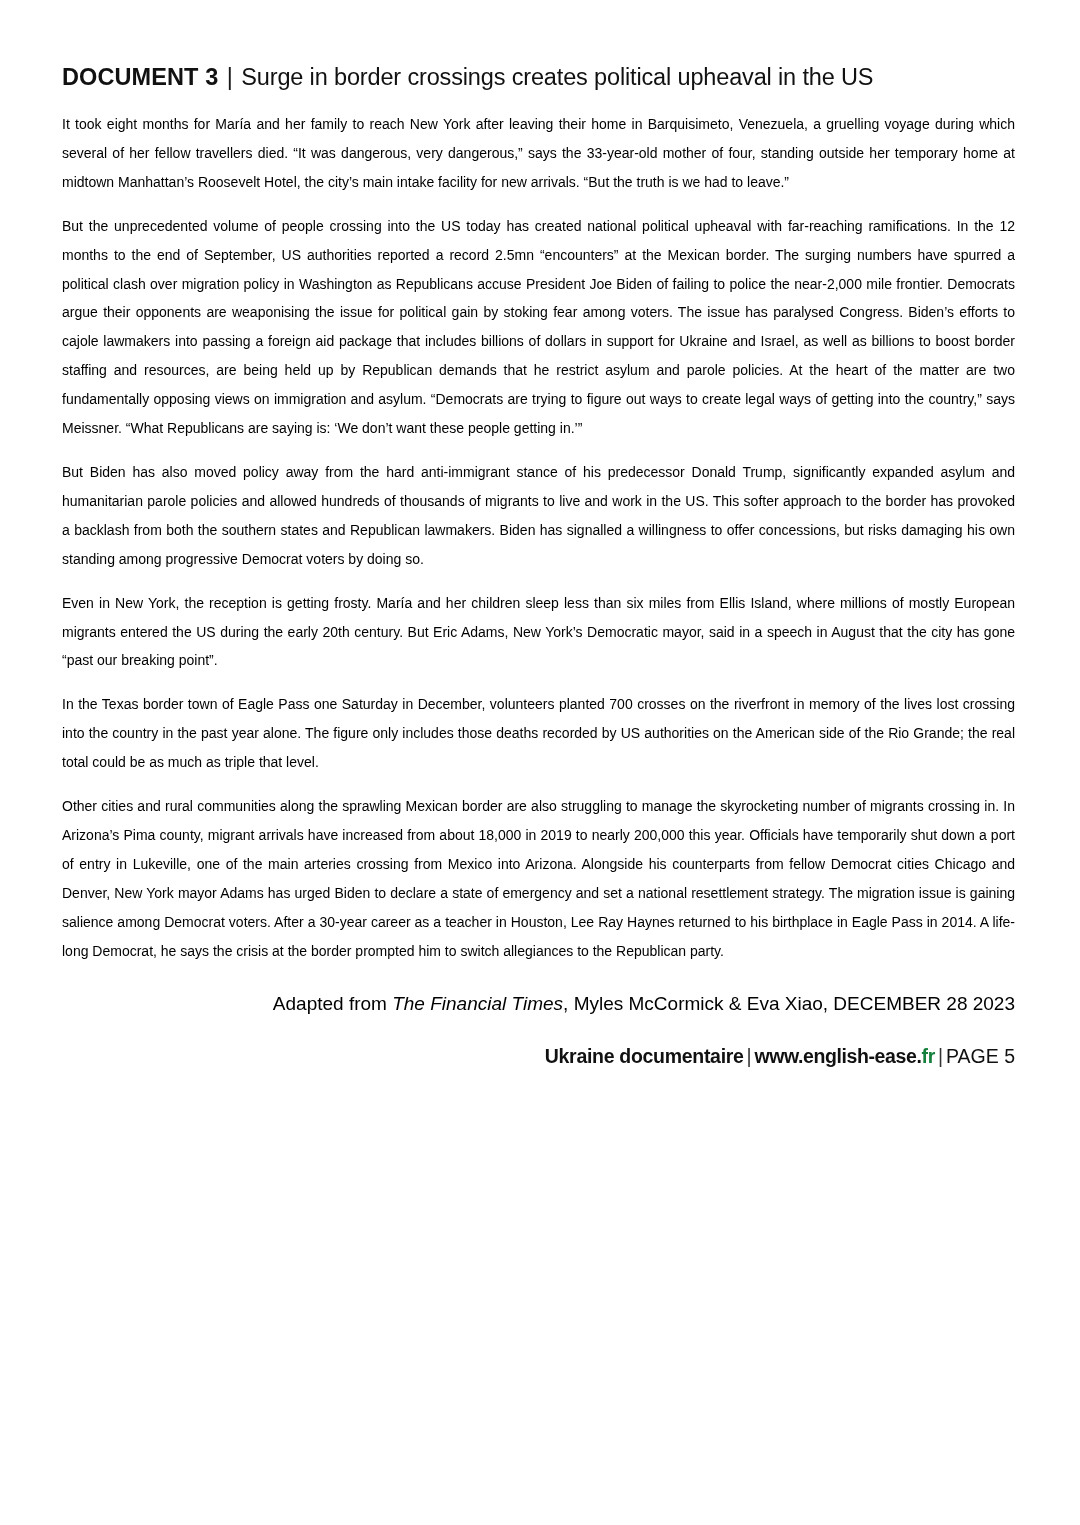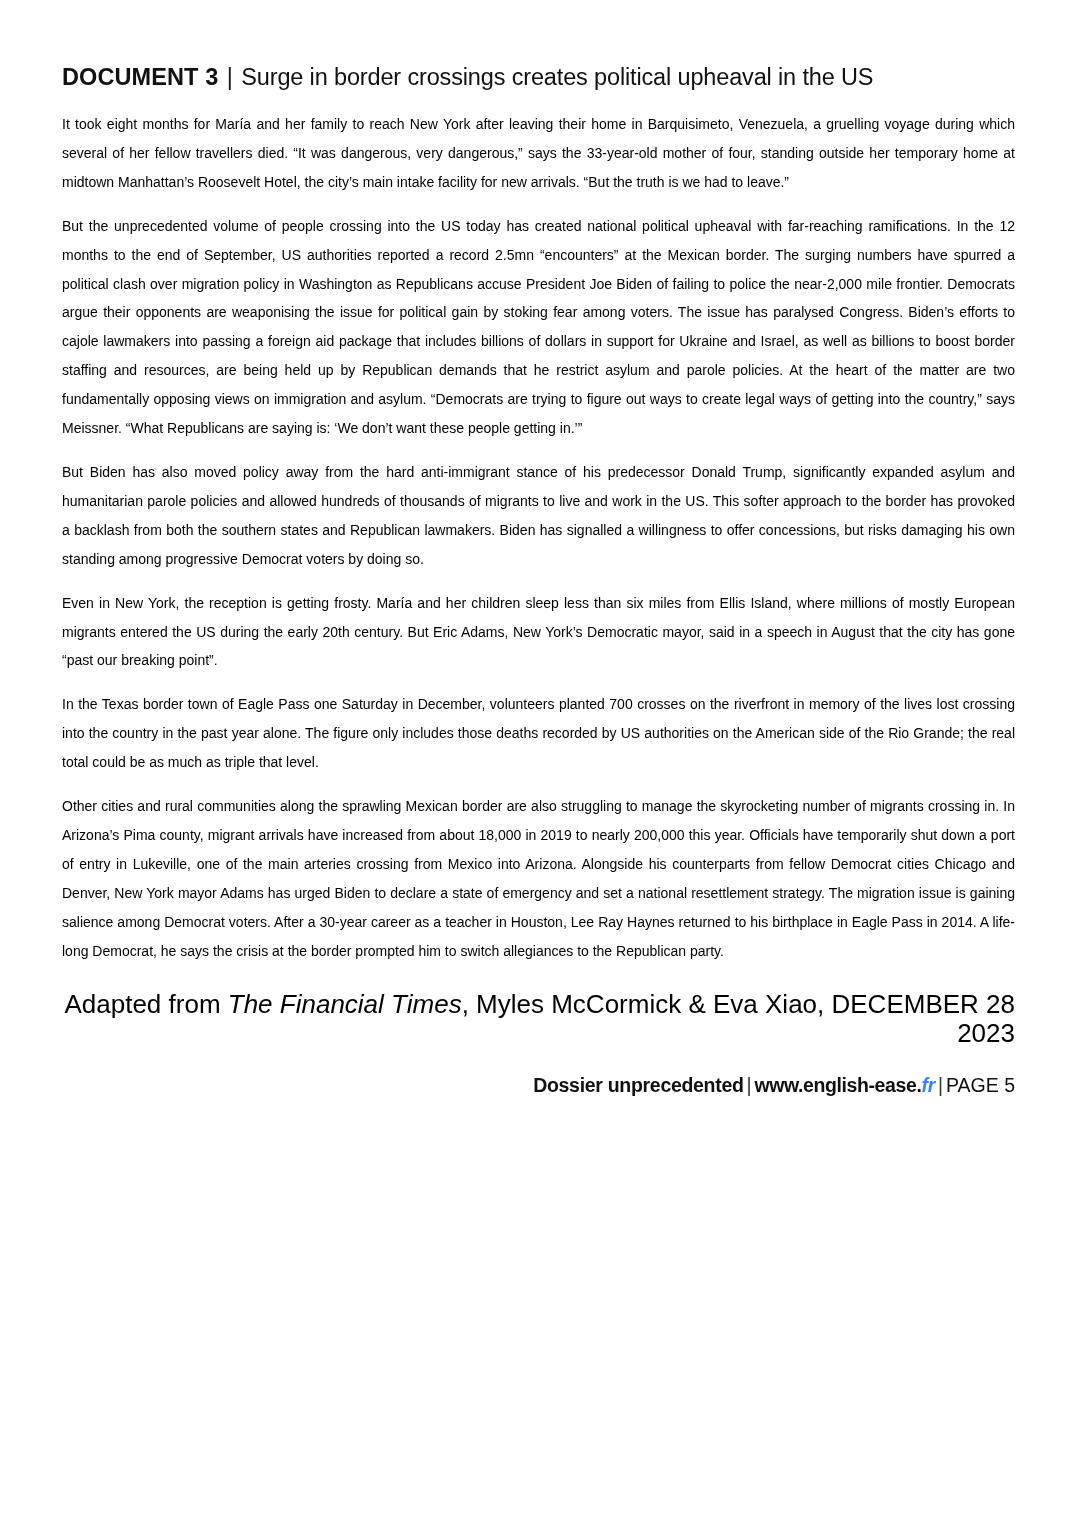--- a/index.html
+++ b/index.html
@@ -55,21 +55,21 @@
     text-justify: inter-word;
     word-spacing: 0px;
     color: #000000;
   }
   .body-copy p:last-child {
     margin-bottom: 0;
   }
   
   .attribution {
     margin: 25px 0 0 0;
-    font-size: 26px;
+    font-size: 19px;
     line-height: 28.9px;
     text-align: right;
     color: #000000;
   }
   .attribution em {
     font-style: italic;
   }
   
   .footer {
     margin: 24px 0 0 0;
@@ -88,22 +88,21 @@
     font-weight: 400;
     color: #333333;
     padding: 0 3px;
   }
   .footer .f-site {
     font-weight: 700;
     letter-spacing: -0.4px;
   }
   .footer .f-tld {
     font-weight: 700;
-    font-style: italic;
-    color: #3b82f6;
+    color: #15803d;
   }
   .footer .f-page {
     font-weight: 400;
     letter-spacing: 0px;
     text-align: center;
   }
 </style>
 </head>
 <body>
 
@@ -119,15 +118,15 @@
     <p>It took eight months for María and her family to reach New York after leaving their home in Barquisimeto, Venezuela, a gruelling voyage during which several of her fellow travellers died.  “It was dangerous, very dangerous,” says the 33-year-old mother of four, standing outside her temporary home at midtown Manhattan’s Roosevelt Hotel, the city’s main intake facility for new arrivals. “But the truth is we had to leave.”</p>
     <p>But the unprecedented volume of people crossing into the US today has created national political upheaval with far-reaching ramifications. In the 12 months to the end of September, US authorities reported a record 2.5mn “encounters” at the Mexican border.  The surging numbers have spurred a political clash over migration policy in Washington as Republicans accuse President Joe Biden of failing to police the near-2,000 mile frontier. Democrats argue their opponents are weaponising the issue for political gain by stoking fear among voters. The issue has paralysed Congress. Biden’s efforts to cajole lawmakers into passing a foreign aid package that includes billions of dollars in support for Ukraine and Israel, as well as billions to boost border staffing and resources, are being held up by Republican demands that he restrict asylum and parole policies. At the heart of the matter are two fundamentally opposing views on immigration and asylum. “Democrats are trying to figure out ways to create legal ways of getting into the country,” says Meissner. “What Republicans are saying is: ‘We don’t want these people getting in.’”</p>
     <p>But Biden has also moved policy away from the hard anti-immigrant stance of his predecessor Donald Trump, significantly expanded asylum and humanitarian parole policies and allowed hundreds of thousands of migrants to live and work in the US. This softer approach to the border has provoked a backlash from both the southern states and Republican lawmakers. Biden has signalled a willingness to offer concessions, but risks damaging his own standing among progressive Democrat voters by doing so.</p>
     <p>Even in New York, the reception is getting frosty. María and her children sleep less than six miles from Ellis Island, where millions of mostly European migrants entered the US during the early 20th century. But Eric Adams, New York’s Democratic mayor, said in a speech in August that the city has gone “past our breaking point”.</p>
     <p>In the Texas border town of Eagle Pass one Saturday in December, volunteers planted 700 crosses on the riverfront in memory of the lives lost crossing into the country in the past year alone. The figure only includes those deaths recorded by US authorities on the American side of the Rio Grande; the real total could be as much as triple that level.</p>
     <p>Other cities and rural communities along the sprawling Mexican border are also struggling to manage the skyrocketing number of migrants crossing in. In Arizona’s Pima county, migrant arrivals have increased from about 18,000 in 2019 to nearly 200,000 this year. Officials have temporarily shut down a port of entry in Lukeville, one of the main arteries crossing from Mexico into Arizona. Alongside his counterparts from fellow Democrat cities Chicago and Denver, New York mayor Adams has urged Biden to declare a state of emergency and set a national resettlement strategy. The migration issue is gaining salience among Democrat voters. After a 30-year career as a teacher in Houston, Lee Ray Haynes returned to his birthplace in Eagle Pass in 2014. A life-long Democrat, he says the crisis at the border prompted him to switch allegiances to the Republican party.</p>
   </div>
 
   <div class="attribution"><span>Adapted from </span><em>The Financial Times</em><span>, Myles McCormick &amp; Eva Xiao, DECEMBER 28 2023</span></div>
 
-  <div class="footer"><span class="f-brand">Dossier unprecedented</span><span class="f-sep">|</span><span class="f-site">www.english-ease.</span><span class="f-tld">fr</span><span class="f-sep">|</span><span class="f-page">PAGE 5</span></div>
+  <div class="footer"><span class="f-brand">Ukraine documentaire</span><span class="f-sep">|</span><span class="f-site">www.english-ease.</span><span class="f-tld">fr</span><span class="f-sep">|</span><span class="f-page">PAGE 5</span></div>
 
 </div>
 
 </body></html>

